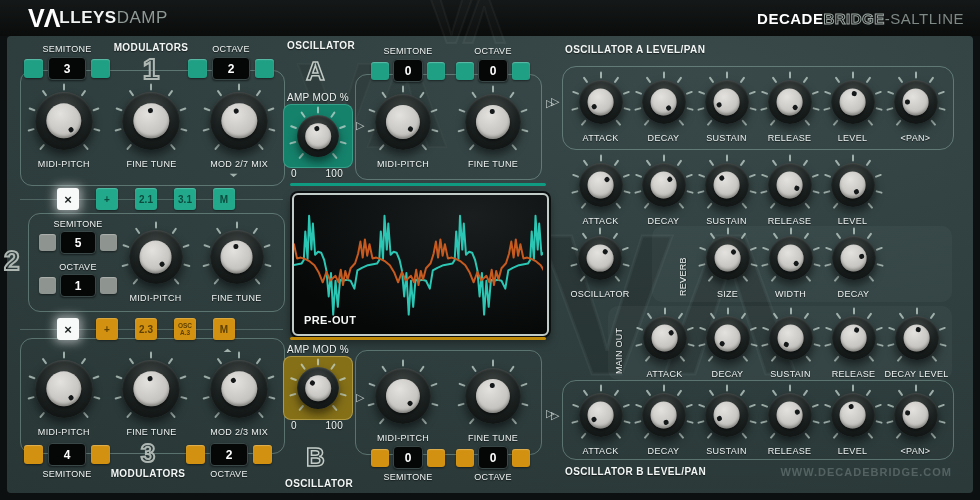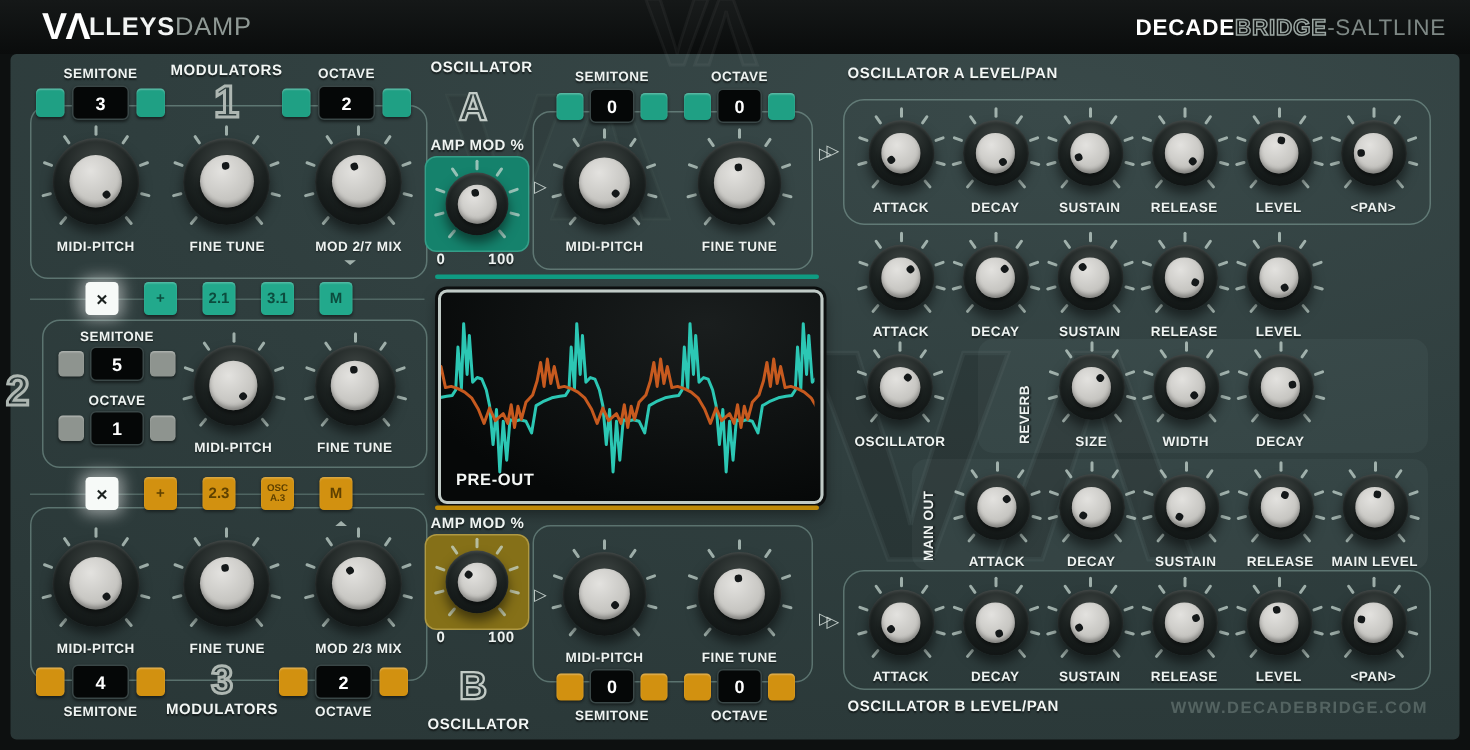--- a/index.html
+++ b/index.html
@@ -1,21 +1,21 @@
 <!DOCTYPE html>
 <html><head>
 <meta charset="utf-8">
 <style>
   html,body{margin:0;padding:0}
   body{width:980px;height:500px;background:#0d1010;font-family:"Liberation Sans",sans-serif;position:relative;overflow:hidden}
   .topbar{position:absolute;left:0;top:0;width:980px;height:36px;background:linear-gradient(#151818,#0a0c0c);z-index:3}
   .main{position:absolute;left:7px;right:7px;top:36px;bottom:7px;border-radius:4px;
         background:radial-gradient(140% 130% at 72% 8%, #394949 0%, #2f3e3e 45%, #273434 100%);z-index:0}
   .wm{position:absolute;font-weight:bold;color:rgba(10,14,14,.16);-webkit-text-stroke:3px rgba(225,240,235,.05);letter-spacing:-10px;z-index:1;user-select:none}
-  .lbl{font-size:9px;font-weight:bold;color:#eef3f1;letter-spacing:.3px;white-space:nowrap;text-shadow:0 1px 1px rgba(0,0,0,.55)}
+  .lbl{font-size:9px;font-weight:normal;color:#eef3f1;letter-spacing:.3px;white-space:nowrap;text-shadow:0 1px 1px rgba(0,0,0,.55)}
   .title{font-size:10px;font-weight:bold;color:#f2f6f4;letter-spacing:.4px;white-space:nowrap;text-shadow:0 1px 1px rgba(0,0,0,.55)}
   .abs{position:absolute;z-index:2}
   .panel{position:absolute;border:1px solid rgba(168,208,198,.38);border-radius:12px;z-index:1}
   .backing{position:absolute;background:rgba(215,235,228,.045);border-radius:10px;z-index:1}
   .rowline{position:absolute;height:1px;background:rgba(168,208,198,.28);z-index:1}
   .divider{position:absolute;height:3px;border-radius:2px;z-index:2}
   .vgroup{position:absolute;display:flex;flex-direction:column;align-items:center;gap:3px;z-index:2}
   .vrow{display:flex;align-items:center;gap:5px}
   .sq{width:19px;height:19px;border-radius:3px;box-shadow:0 1px 2px rgba(0,0,0,.45), inset 0 1px 1px rgba(255,255,255,.28)}
   .sq.teal{background:#1fa084}.sq.orange{background:#d29110}.sq.gray{background:#8e948f}
@@ -901,21 +901,21 @@
         <div class="tick" style="transform: translate(-50%, -50%) rotate(35deg) translateY(-27px);"></div>
         <div class="tick" style="transform: translate(-50%, -50%) rotate(70deg) translateY(-27px);"></div>
         <div class="tick" style="transform: translate(-50%, -50%) rotate(105deg) translateY(-27px);"></div>
         <div class="tick" style="transform: translate(-50%, -50%) rotate(140deg) translateY(-27px);"></div>
         <div class="knob" style="height: 44px; width: 44px;">
           <div class="cap">
             <div class="dot" style="transform: translate(-50%, -50%) rotate(10deg) translateY(-8.4px);"></div>
           </div>
         </div>
       </div>
-      <div class="lbl klabel">MAIN LEVEL</div>
+      <div class="lbl klabel">DECAY LEVEL</div>
     </div>
   </div>
 
 <div class="panel" style="left:562px;top:380px;width:390px;height:78px;border-radius:14px"></div>
 <div class="flow" style="left:551px;top:410px">▷</div>
 <div class="kgrid" style="left:569px;top:385px;grid-template-columns:repeat(6,63px)">
     <div class="kunit">
       <div class="karea" style="height: 60px; width: 60px;">
         <div class="tick" style="transform: translate(-50%, -50%) rotate(-140deg) translateY(-27px);"></div>
         <div class="tick" style="transform: translate(-50%, -50%) rotate(-105deg) translateY(-27px);"></div>

